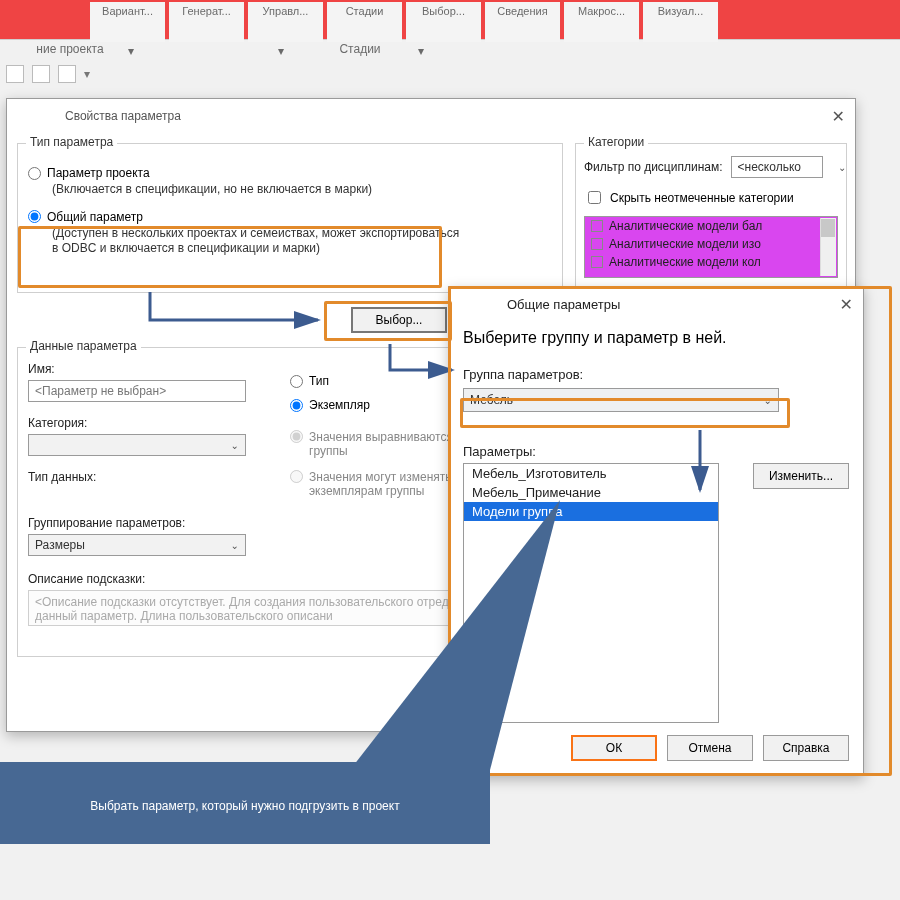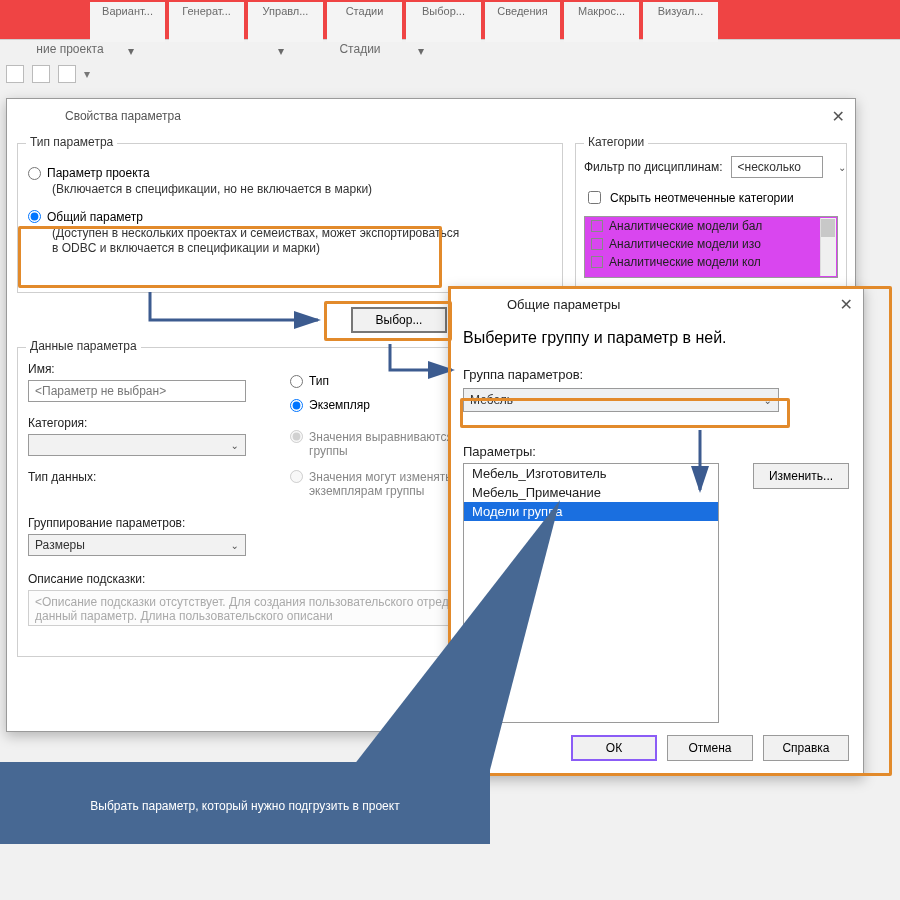--- a/index.html
+++ b/index.html
@@ -26,21 +26,21 @@
   .gb-label { position:absolute; top:-9px; left:8px; background:#fff; padding:0 4px; color:#333; font-size:12px;}
   .radio-row { display:flex; align-items:center; gap:6px; margin:12px 0 2px 0;}
   .radio-row input { margin:0; }
   .subtext { color:#333; font-size:12px; margin-left:24px; line-height:1.3;}
   .field-label { font-size:12px; color:#222; }
   .text-input { height:22px; border:1px solid #9a9a9a; padding:2px 6px; background:#fff; color:#777; width:218px; display:flex; align-items:center;}
   .combo { height:22px; border:1px solid #9a9a9a; background:#f2f2f2; display:flex; align-items:center; padding:0 6px; justify-content:space-between; color:#333;}
   .combo.dis { color:#888; }
   .chev { font-size:10px; color:#555;}
   .stdbtn { height:26px; min-width:86px; padding:0 14px; border:1px solid #9a9a9a; background:#f1f1f1; display:inline-flex; align-items:center; justify-content:center; cursor:pointer;}
-  .stdbtn.primary { border:2px solid #8b5cf6; }
+  .stdbtn.primary { border:2px solid #f97316; }
   .checkbox-row { display:flex; align-items:center; gap:6px;}
   .gray { color:#888;}
   .desc-box { border:1px solid #cfcfcf; background:#fcfcfc; padding:4px 6px; color:#aaa; font-size:12px; height:36px; overflow:hidden;}
 
   
   .cat-list { position:absolute; border:1px solid #9a9a9a; background:#d946ef; overflow:hidden;}
   .cat-row { display:flex; align-items:center; gap:6px; padding:2px 6px; font-size:12px; color:#222;}
   .cat-row .cb { width:12px; height:12px; border:1px solid #888; display:inline-block;}
   .scroll-hint { position:absolute; right:1px; top:1px; bottom:1px; width:16px; background:#f0f0f0; border-left:1px solid #ddd;}
   .scroll-thumb { position:absolute; right:1px; top:1px; width:14px; height:18px; background:#c8c8c8;}

